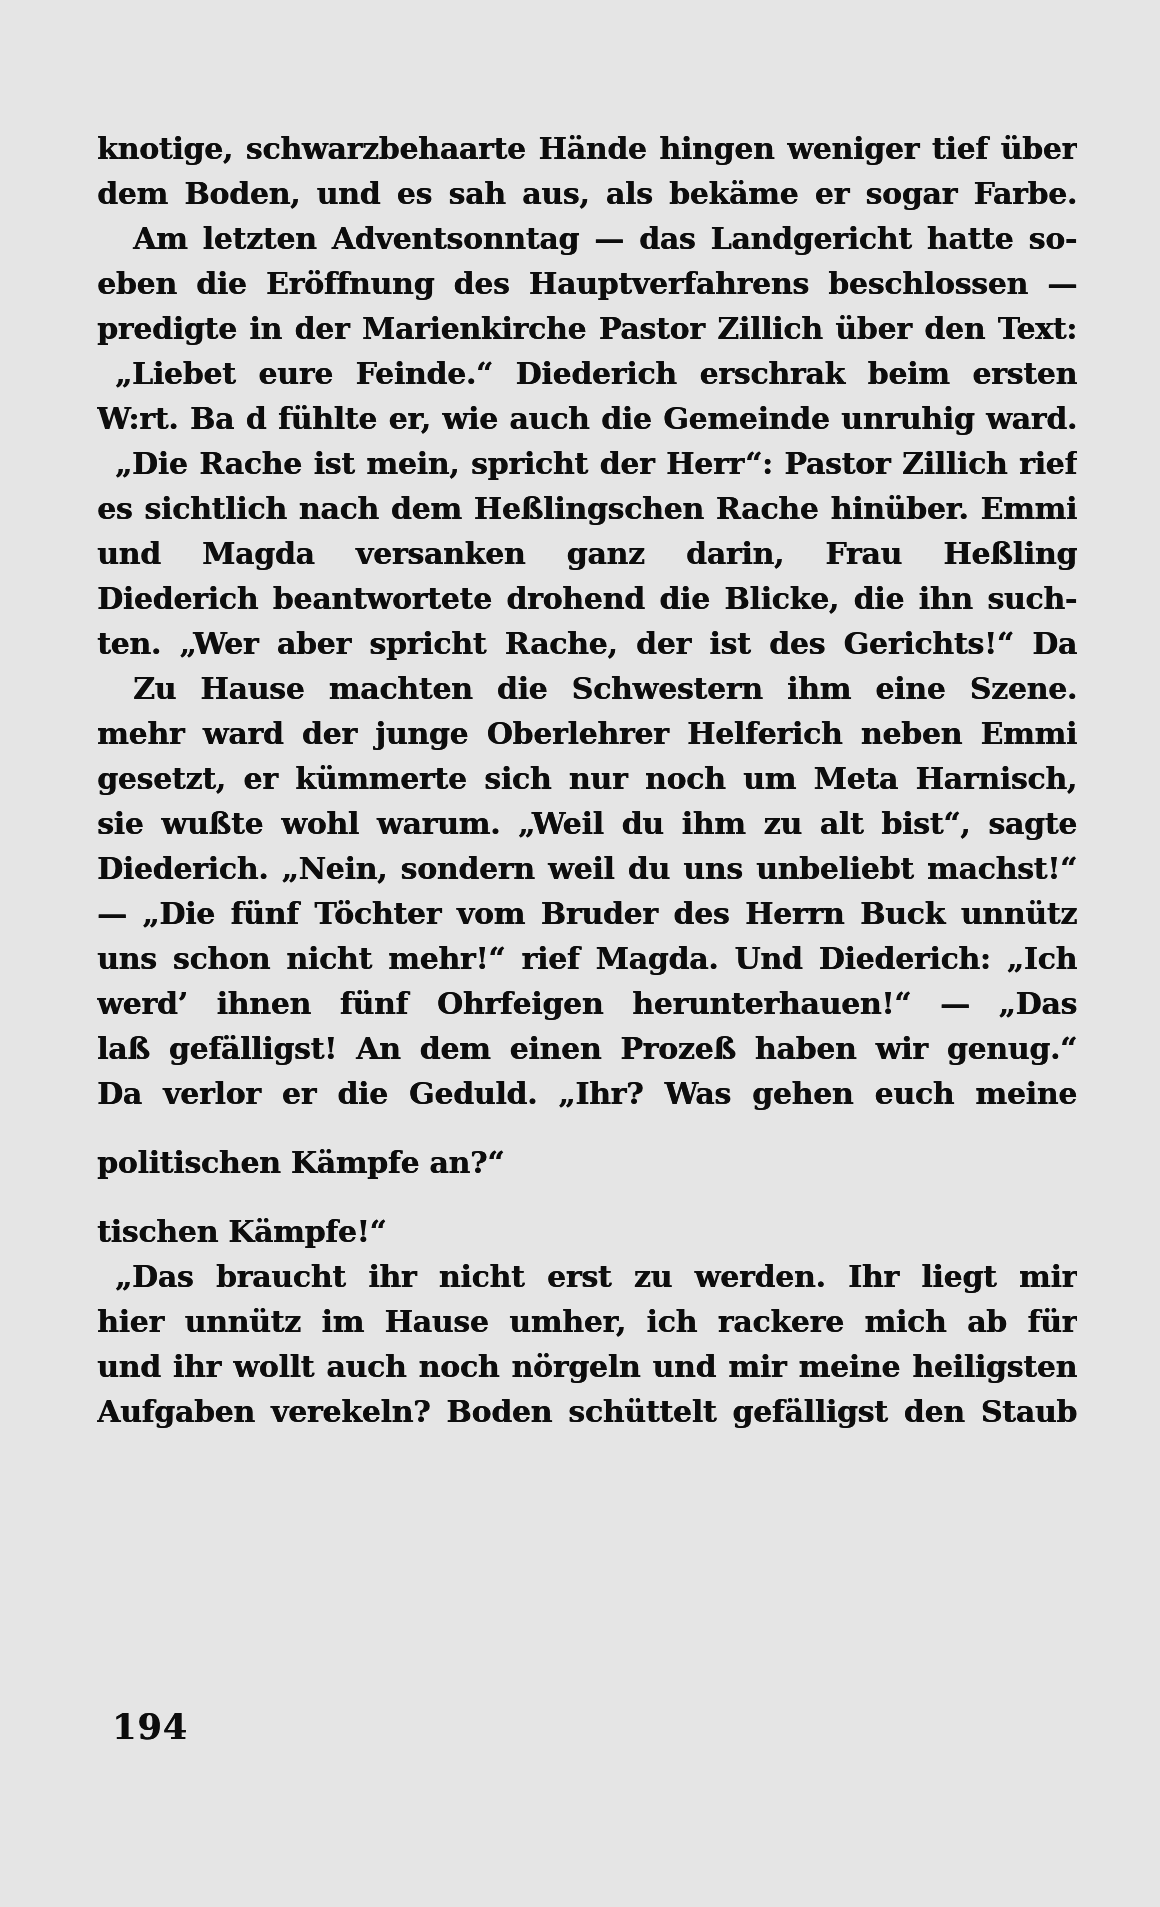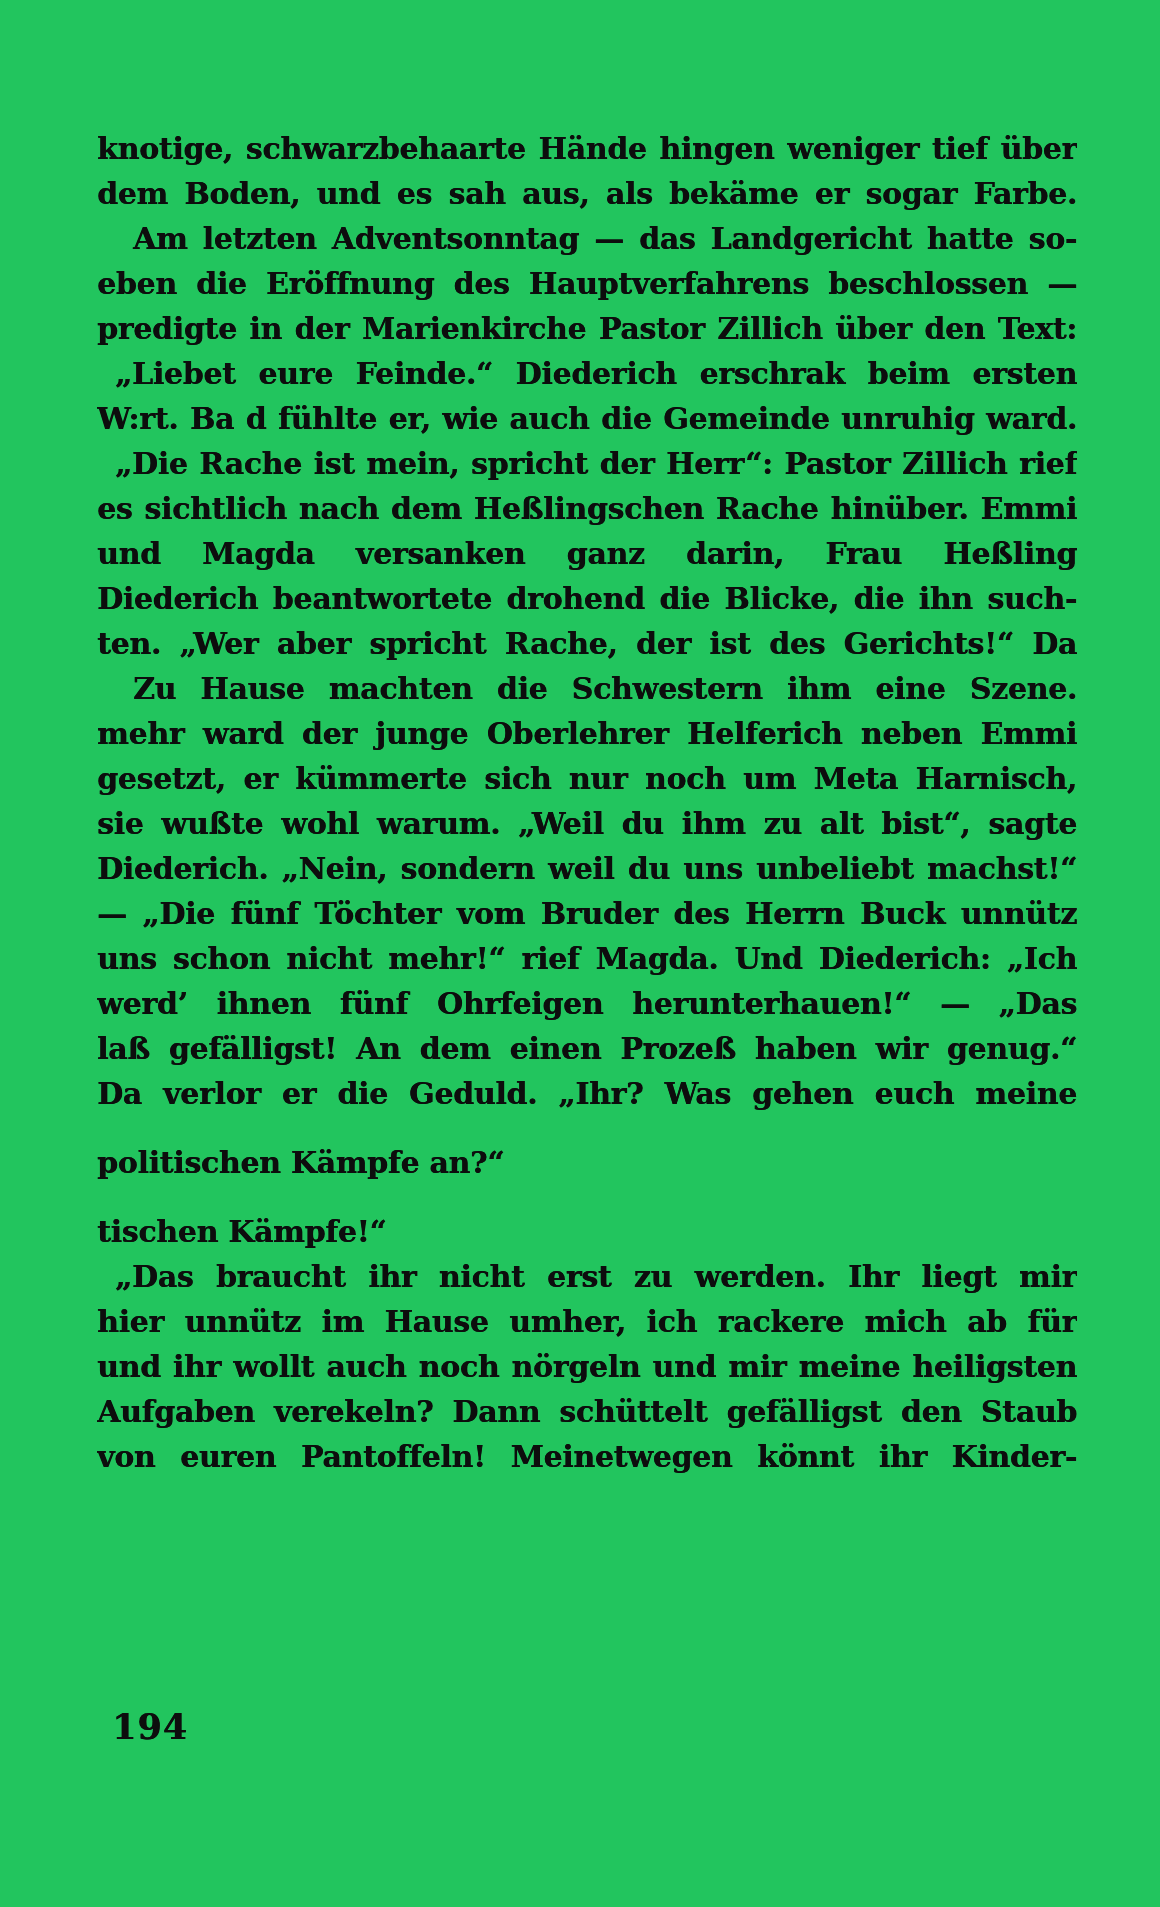--- a/index.html
+++ b/index.html
@@ -4,21 +4,21 @@
 <style>
   html, body {
     margin: 0;
     padding: 0;
     background: #ffffff;
   }
   .page {
     position: relative;
     width: 1160px;
     height: 1907px;
-    background: #22c55e;
+    background: #e5e5e5;
     overflow: hidden;
     font-family: "DejaVu Serif", serif;
   }
   .text-block {
     position: absolute;
     left: 97px;
     top: 126px;
     width: 980px;
     color: #0d0d0d;
     font-size: 30px;
@@ -74,17 +74,16 @@
     <p class="line">— „Die fünf Töchter vom Bruder des Herrn Buck unnütz</p>
     <p class="line">uns schon nicht mehr!“ rief Magda. Und Diederich: „Ich</p>
     <p class="line">werd’ ihnen fünf Ohrfeigen herunterhauen!“ — „Das</p>
     <p class="line">laß gefälligst! An dem einen Prozeß haben wir genug.“</p>
     <p class="line">Da verlor er die Geduld. „Ihr? Was gehen euch meine</p>
     <p class="line short">politischen Kämpfe an?“</p>
     <p class="line short">tischen Kämpfe!“</p>
     <p class="line qindent">„Das braucht ihr nicht erst zu werden. Ihr liegt mir</p>
     <p class="line">hier unnütz im Hause umher, ich rackere mich ab für euch,</p>
     <p class="line">und ihr wollt auch noch nörgeln und mir meine heiligsten</p>
-    <p class="line">Aufgaben verekeln? Dann schüttelt gefälligst den Staub</p>
-    <p class="line">von euren Pantoffeln! Meinetwegen könnt ihr Kinder-</p>
+    <p class="line">Aufgaben verekeln? Boden schüttelt gefälligst den Staub</p>
   </div>
   <div class="page-number">194</div>
 </div>
 
 </body></html>

